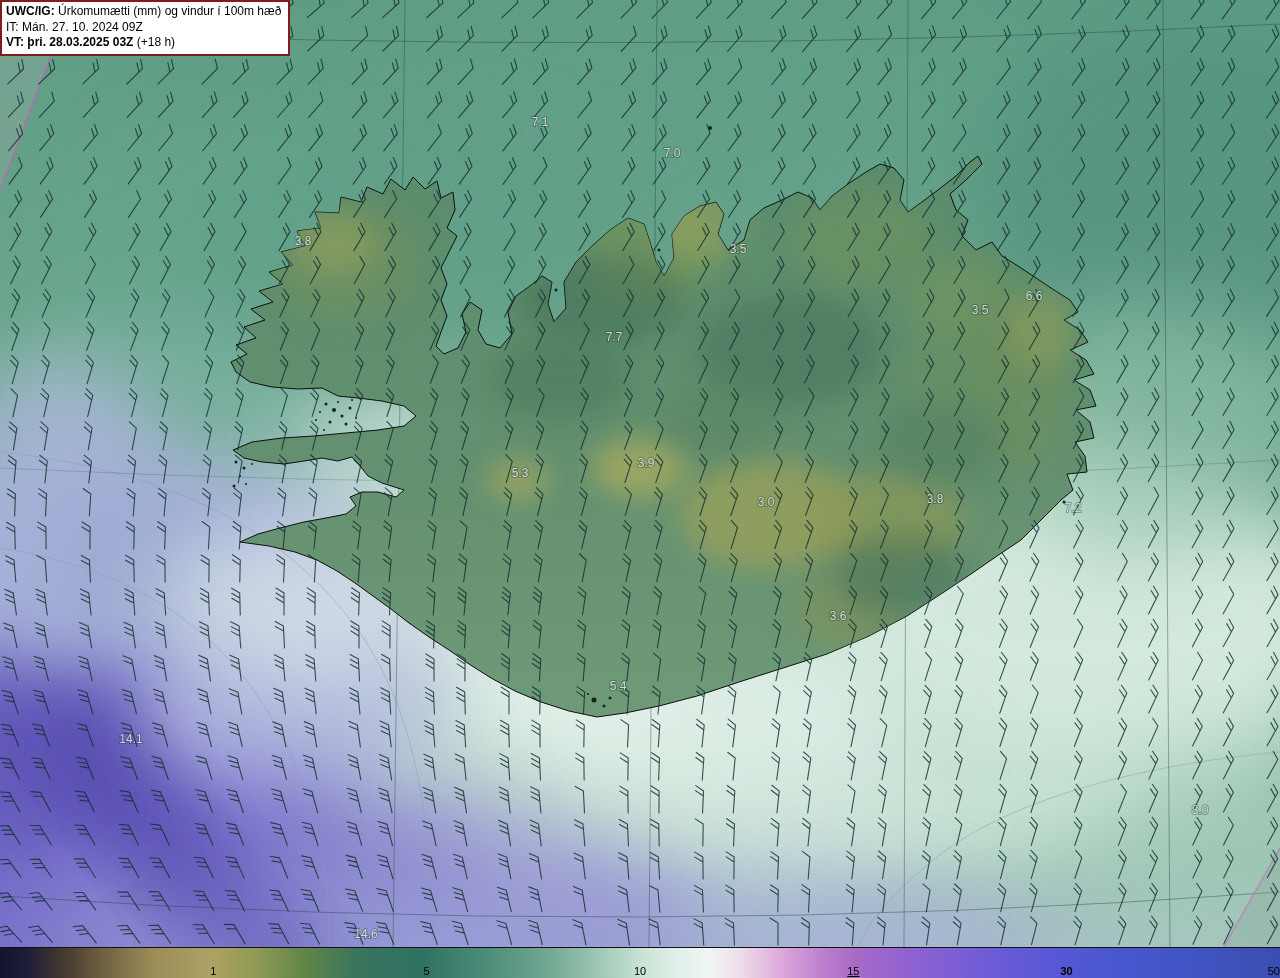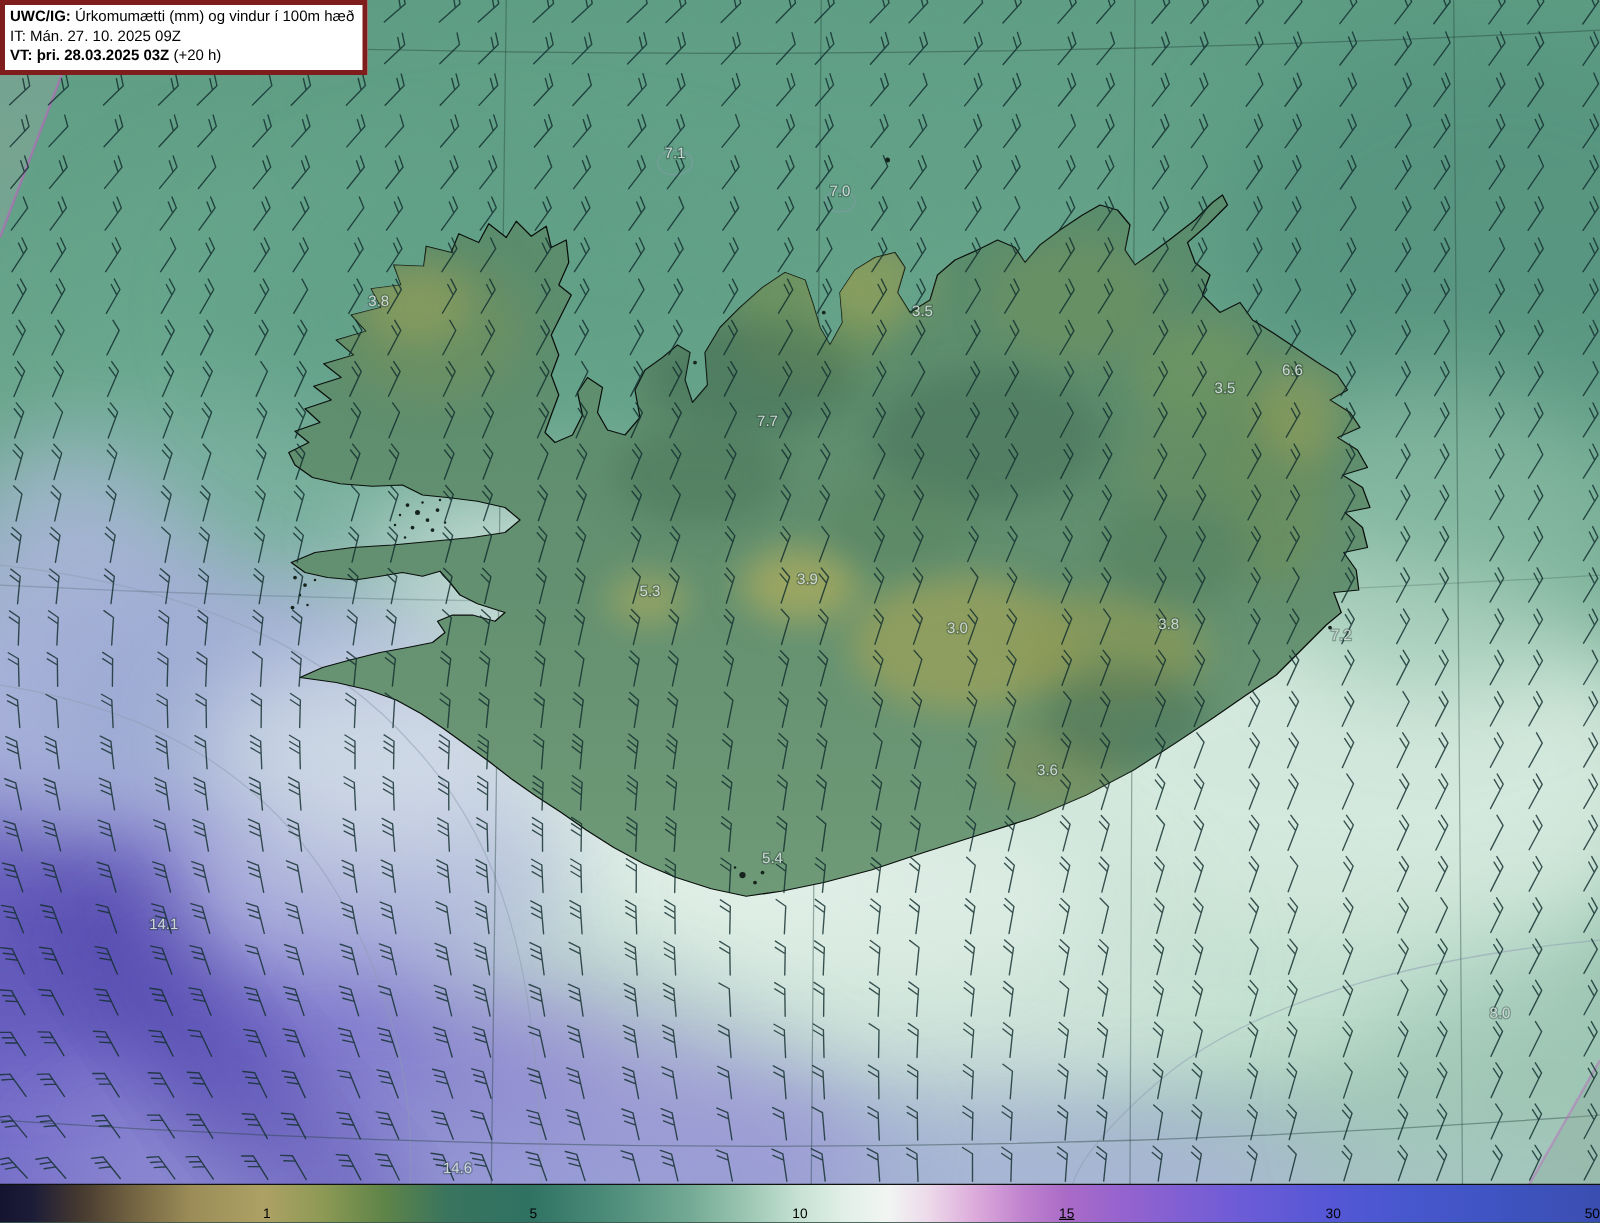--- a/index.html
+++ b/index.html
@@ -2,21 +2,21 @@
 <html><head>
 <meta charset="utf-8">
 <style>
   html,body{margin:0;padding:0;background:#222;}
   #stage{position:relative;width:1280px;height:978px;overflow:hidden;
          font-family:"Liberation Sans",sans-serif;background:#5d9c83;}
   #map{position:absolute;left:0;top:0;width:1280px;height:948px;}
   #map-svg{display:block;width:1280px;height:948px;}
   #map-svg text{font-family:"Liberation Sans",sans-serif;
                 paint-order:stroke;stroke:rgba(25,48,44,0.35);stroke-width:2px;}
-  #title-box{position:absolute;top:0;left:0;background:#ffffff;border:4px solid #7f1d1d;
+  #title-box{position:absolute;top:0;left:0;background:#ffffff;border:2px solid #7f1d1d;
              padding:2px 7px 3px 4px;font-size:12px;line-height:1.3;color:#000;z-index:5;}
   #title-box .bold{font-weight:bold;}
   #colorbar{position:absolute;left:0;bottom:0;width:1280px;height:30px;border-top:1px solid #111;}
   #cb-gradient{position:absolute;left:0;top:0;right:0;bottom:0;}
   #cb-ticks{position:absolute;left:0;top:0;right:0;bottom:0;}
   .cb-tick{position:absolute;bottom:1px;transform:translateX(-50%);
            font-size:11px;color:#000;}
   .cb-tick:last-child{transform:translateX(-100%);}
 </style>
 </head>
@@ -1166,28 +1166,28 @@
           <text x="1073" y="512" text-anchor="middle">7.2</text>
           <text x="838" y="620" text-anchor="middle">3.6</text>
           <text x="618" y="690" text-anchor="middle">5.4</text>
           <text x="131" y="743" text-anchor="middle">14.1</text>
           <text x="1200" y="814" text-anchor="middle">8.0</text>
           <text x="366" y="938" text-anchor="middle">14.6</text>
         </g>
       </svg>
     <div id="title-box">
       <div class="t1"><span class="bold">UWC/IG:</span><span> Úrkomumætti (mm) og vindur í 100m hæð</span></div>
-      <div class="t2">IT: Mán. 27. 10. 2025 09Z</div>
-      <div class="t3"><span class="bold">VT: þri. 28.03.2025 03Z</span><span> (+20 h)</span></div>
+      <div class="t2">IT: Mán. 27. 10. 2024 09Z</div>
+      <div class="t3"><span class="bold">VT: þri. 28.03.2025 03Z</span><span> (+18 h)</span></div>
     </div>
   </div>
   <div id="colorbar">
     <div id="cb-gradient" style="background: linear-gradient(to right, rgb(20, 20, 48) 0%, rgb(28, 28, 56) 2%, rgb(70, 57, 47) 5%, rgb(111, 96, 64) 8%, rgb(156, 141, 88) 12%, rgb(173, 161, 100) 16.5%, rgb(143, 154, 85) 20%, rgb(95, 132, 72) 24%, rgb(57, 116, 94) 28%, rgb(47, 114, 98) 33%, rgb(76, 140, 121) 38%, rgb(114, 169, 148) 43%, rgb(160, 201, 182) 47%, rgb(200, 226, 213) 50%, rgb(227, 240, 233) 53%, rgb(241, 245, 242) 55.5%, rgb(237, 218, 234) 58%, rgb(220, 170, 219) 61%, rgb(191, 130, 206) 64%, rgb(170, 107, 199) 66.6%, rgb(150, 99, 206) 70%, rgb(127, 95, 211) 74%, rgb(106, 91, 215) 78%, rgb(84, 87, 213) 83.3%, rgb(71, 87, 206) 88%, rgb(64, 84, 195) 93%, rgb(58, 78, 177) 100%);"></div>
     <div id="cb-ticks">
         <span class="cb-tick" style="left: 16.67%;">1</span>
         <span class="cb-tick" style="left: 33.33%;">5</span>
         <span class="cb-tick" style="left: 50%;">10</span>
         <span class="cb-tick" style="left: 66.67%; text-decoration: underline;">15</span>
-        <span class="cb-tick" style="left: 83.33%;">30</span>
+        <span class="cb-tick" style="left: 83.33%; font-weight: bold;">30</span>
         <span class="cb-tick" style="left: 100%;">50</span>
       </div>
   </div>
 </div>
 
 </body></html>

